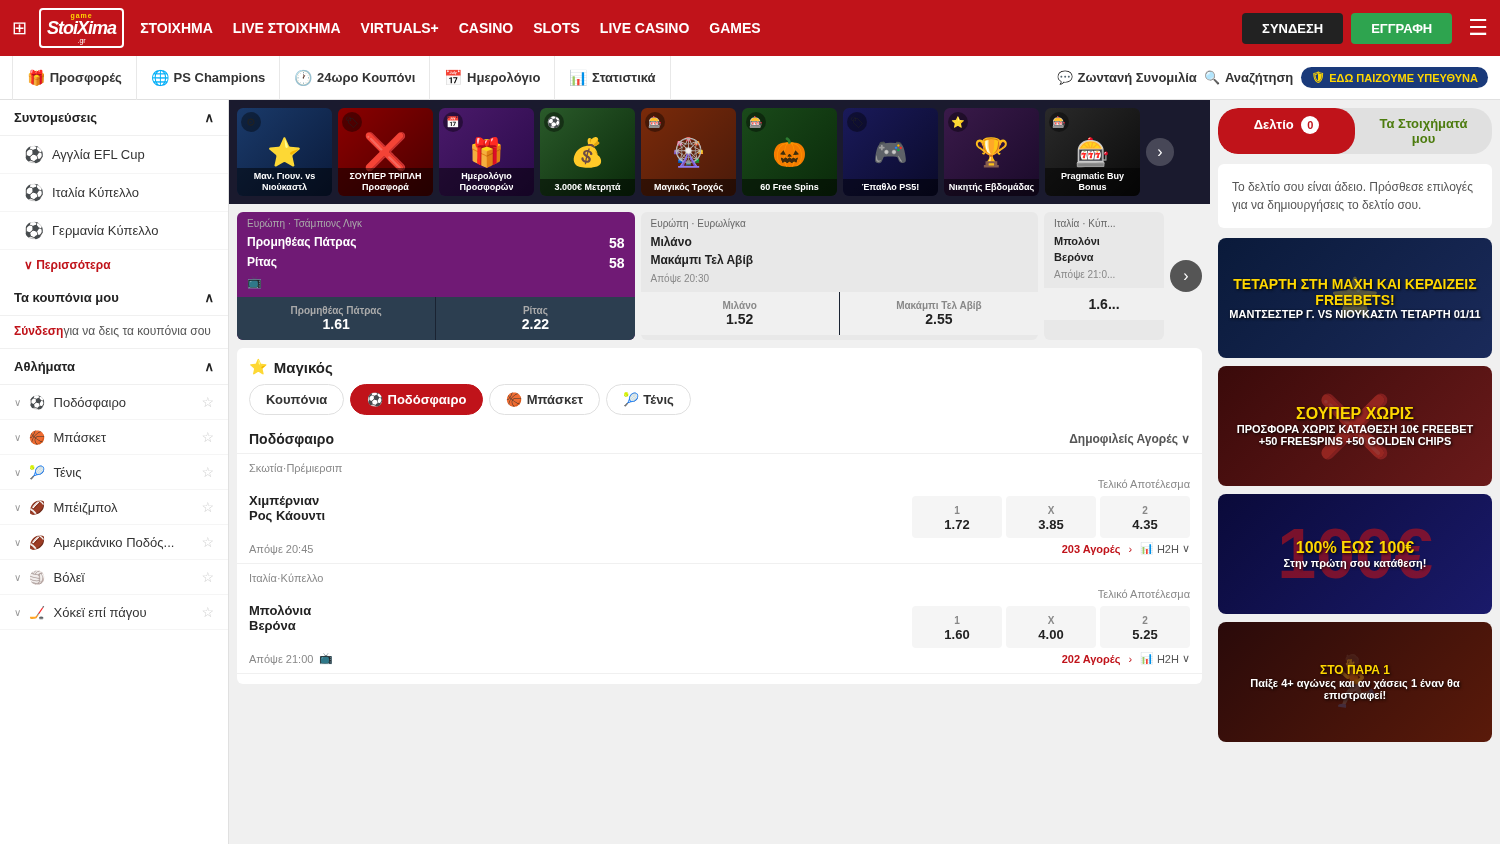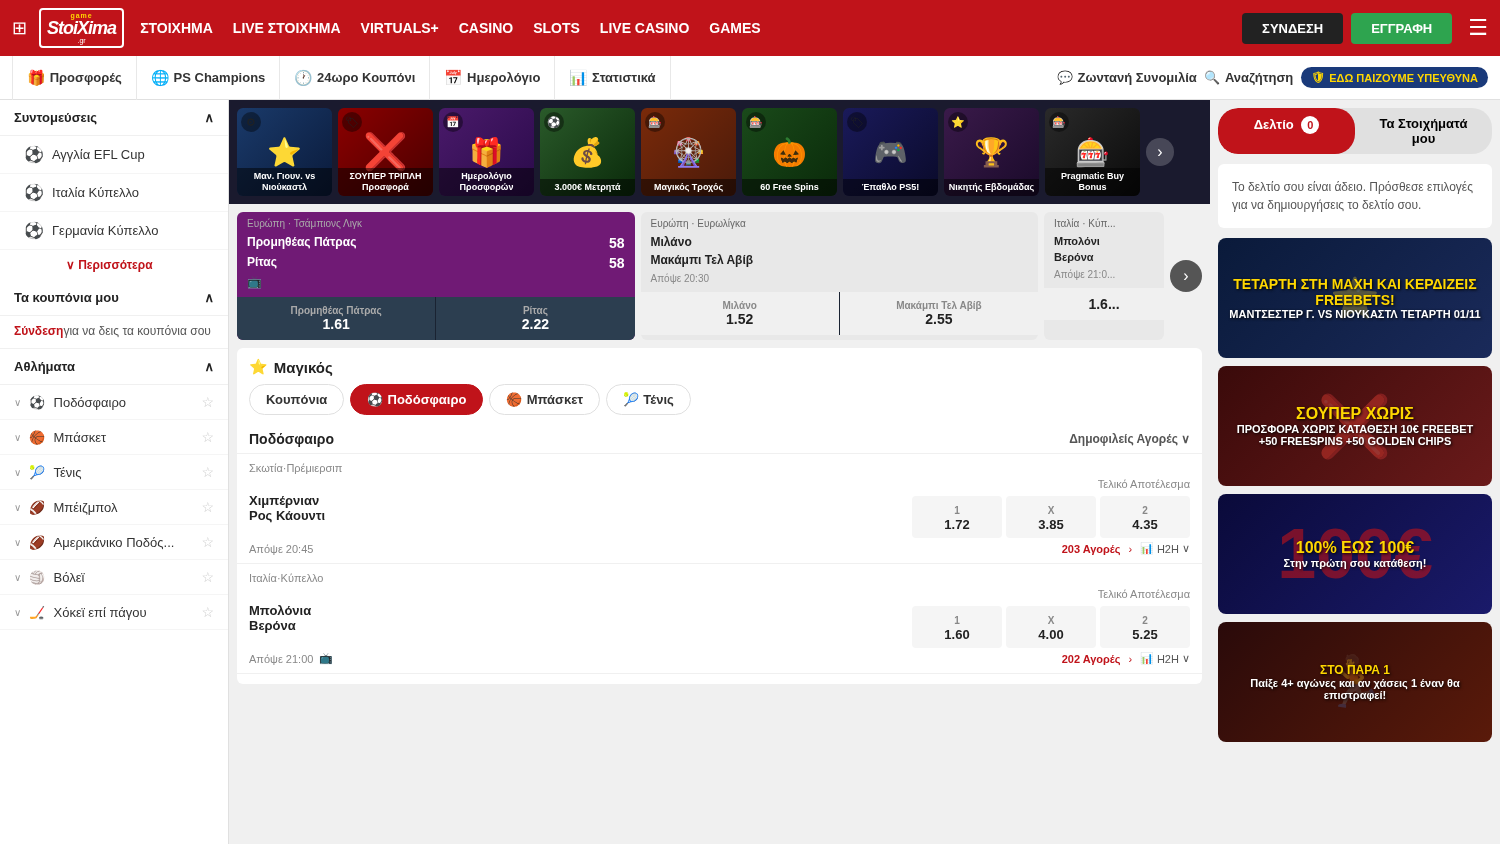--- a/index.html
+++ b/index.html
@@ -107,21 +107,21 @@
     }
     .sidebar-item {
       display: flex; align-items: center; gap: 8px;
       padding: 9px 14px 9px 24px;
       font-size: 13px; color: #333; cursor: pointer;
       border-bottom: 1px solid #f5f5f5;
     }
     .sidebar-item-icon { font-size: 16px; }
     .sidebar-more {
       padding: 8px 14px 8px 24px;
-      font-size: 12px; color: #c0131a; cursor: pointer; font-weight: 600; margin-left: 42px;
+      font-size: 12px; color: #c0131a; cursor: pointer; font-weight: 600;
     }
     .sidebar-sport-item {
       display: flex; align-items: center; justify-content: space-between;
       padding: 9px 14px 9px 14px;
       font-size: 13px; color: #333; cursor: pointer;
       border-bottom: 1px solid #f5f5f5;
     }
     .sidebar-sport-left { display: flex; align-items: center; gap: 8px; }
     .chevron-down { font-size: 10px; color: #999; }
     .star-icon { color: #ccc; font-size: 14px; }
@@ -314,21 +314,21 @@
       overflow-y: auto;
       padding: 8px;
     }
     .betslip-tabs {
       display: flex; border-radius: 20px; overflow: hidden;
       background: #e0e0e0; margin-bottom: 10px;
     }
     .betslip-tab {
       flex: 1; padding: 8px 12px;
       font-size: 13px; font-weight: 700; text-align: center; cursor: pointer;
-      color: #000000;
+      color: #4d7c0f;
     }
     .betslip-tab.active {
       background: #c0131a; color: #fff; border-radius: 20px;
     }
     .betslip-badge {
       display: inline-block; background: #fff; color: #c0131a;
       border-radius: 50%; width: 18px; height: 18px;
       font-size: 11px; font-weight: 700; text-align: center; line-height: 18px;
       margin-left: 4px;
     }

